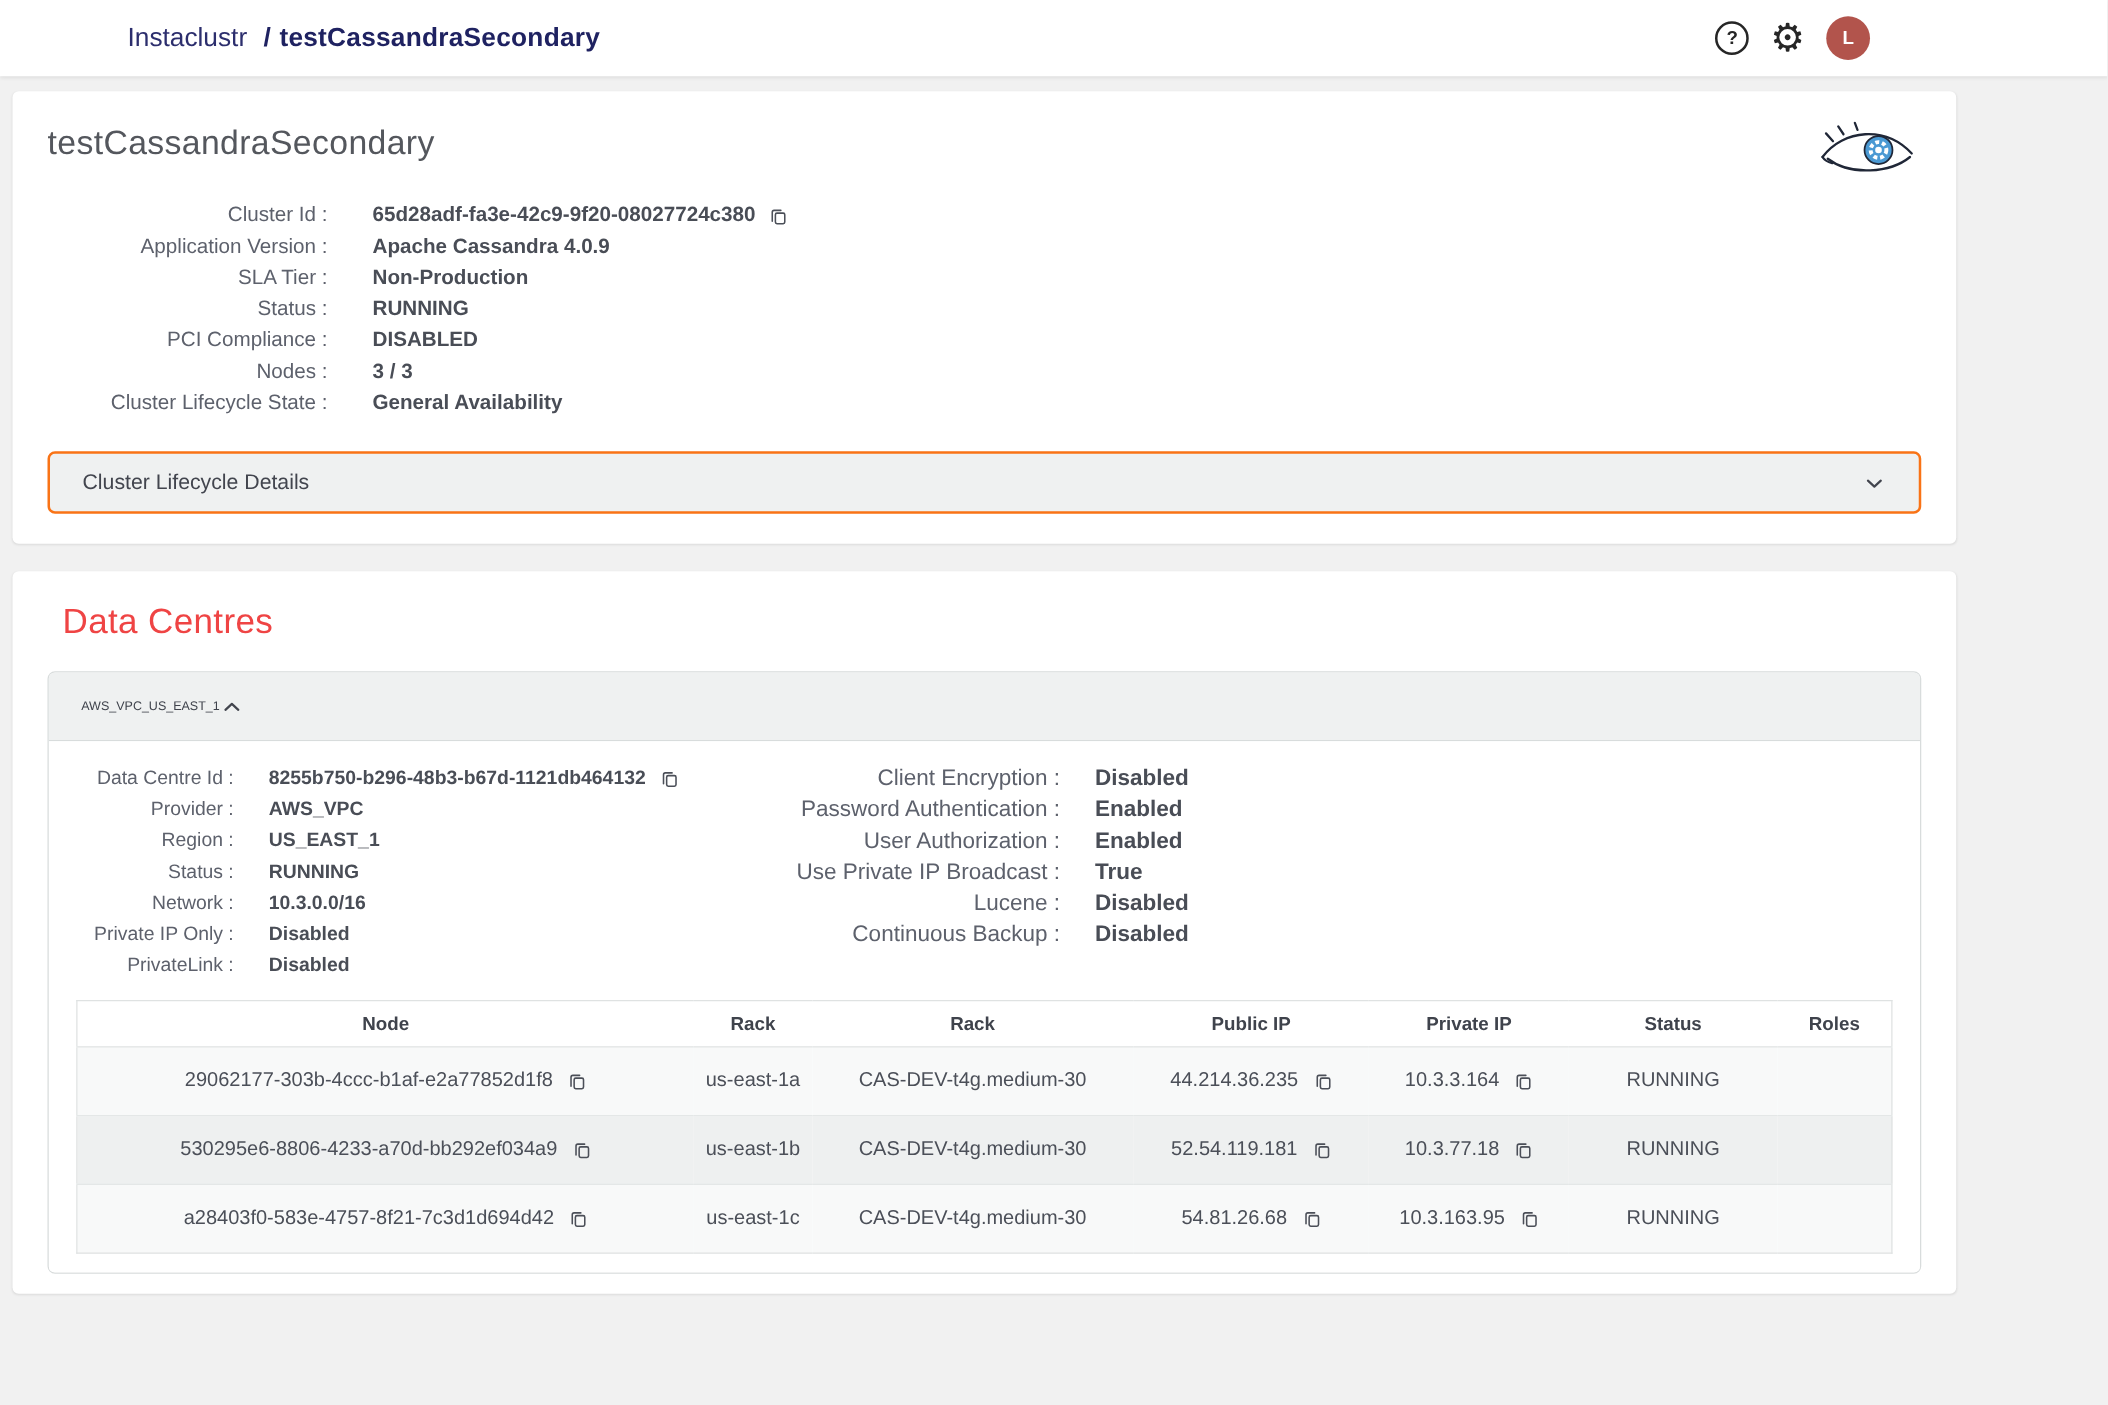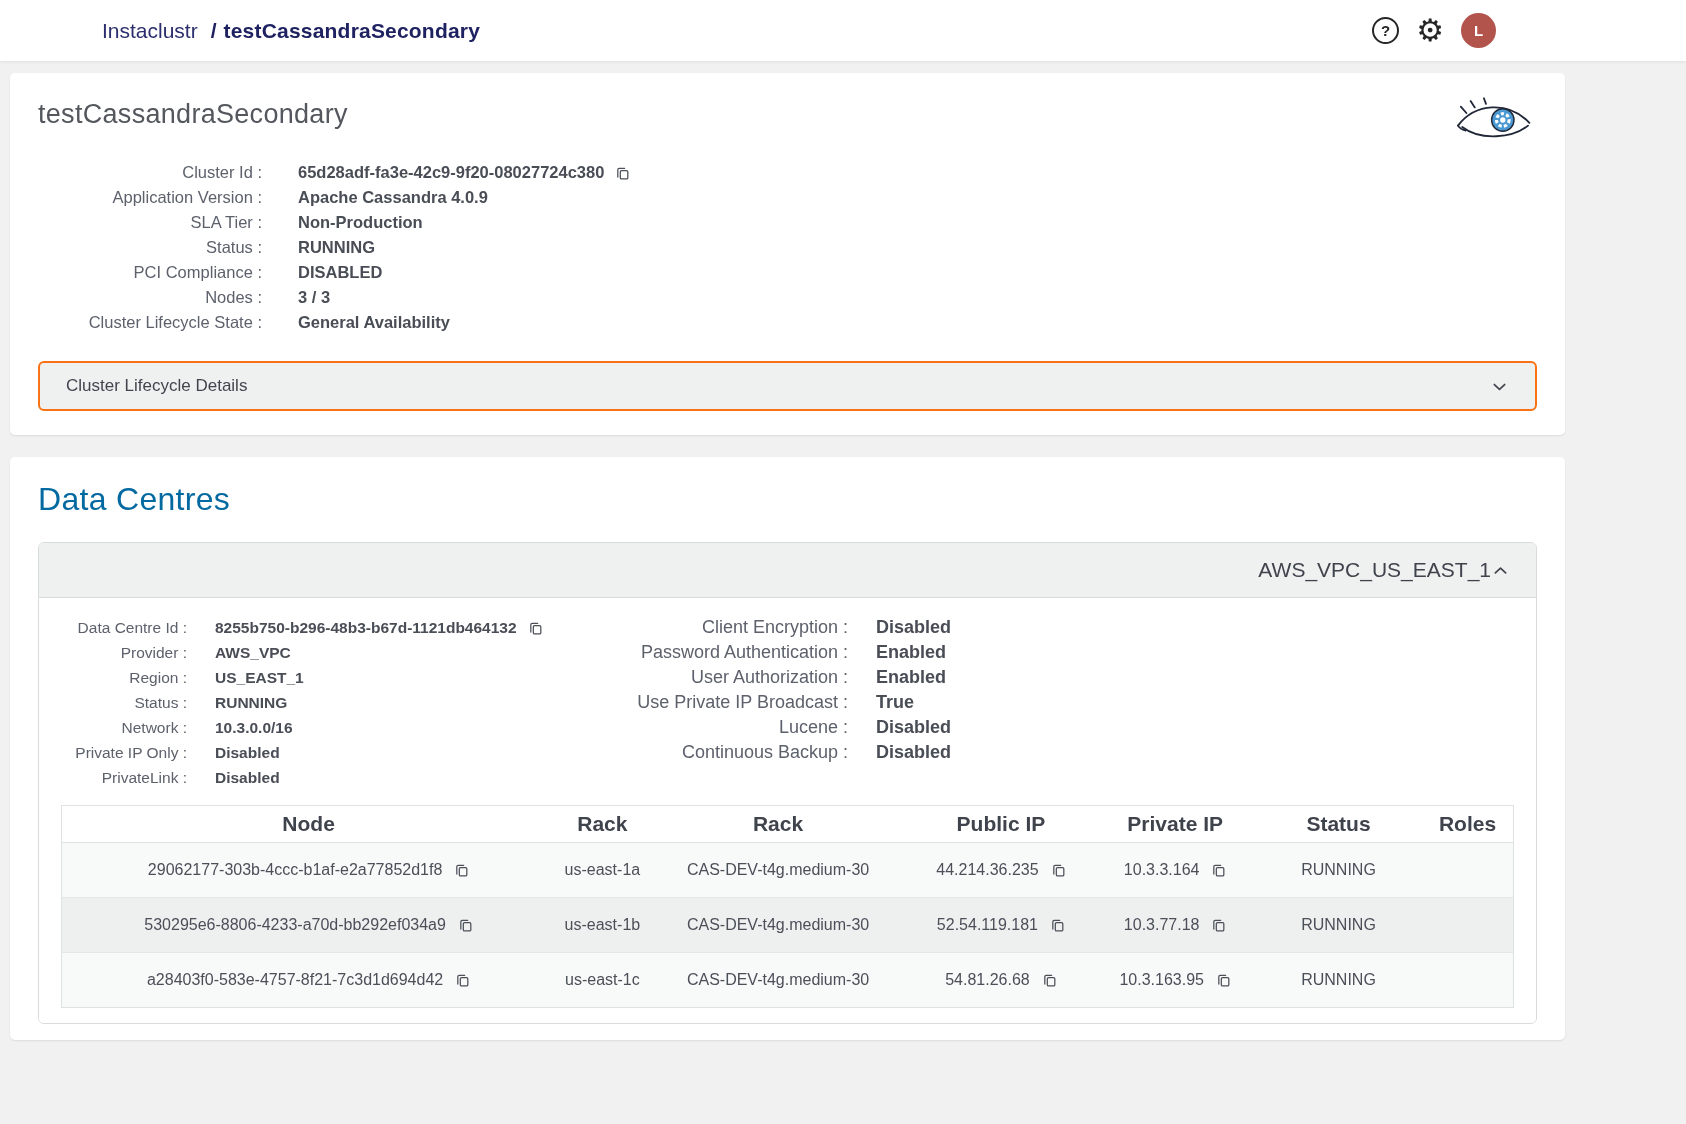--- a/index.html
+++ b/index.html
@@ -61,46 +61,46 @@
 
   .lifecycle-panel{
     margin-top:26px; height:50px; background:#eff1f1; border:2px solid #f97316;
     border-radius:6px; display:flex; align-items:center; justify-content:space-between;
     padding:0 26px; font-size:17px; color:#42454e; cursor:pointer;
   }
 
   
   .dc-card{ margin-top:22px; padding-bottom:16px; }
   .section-title{
-    font-size:32px; font-weight:500; color:#0369a1; letter-spacing:.3px; margin:0 0 24px;
+    font-size:28px; font-weight:500; color:#ef4444; letter-spacing:.3px; margin:0 12px 24px;
   }
   .dc-panel{ border:1px solid #d8dcdc; border-radius:6px; overflow:hidden; }
   .dc-panel-header{
     height:55px; background:#eff1f1; display:flex; align-items:center;
-    justify-content:flex-end; padding:0 26px; font-size:21px; color:#3f434c;
+    justify-content:flex-start; padding:0 26px; font-size:10px; color:#3f434c;
     cursor:pointer; border-bottom:1px solid #d8dcdc;
   }
   .dc-panel-body{ padding:17px 22px 15px; background:#fff; }
   .dc-info{ display:flex; }
   .dc-left-grid{
     width:575px; display:grid; grid-template-columns:126px 1fr; column-gap:28px;
     font-size:15.5px; line-height:25px;
   }
   .dc-right-grid{
     display:grid; grid-template-columns:212px 1fr; column-gap:28px;
     font-size:18px; line-height:25px; align-content:start;
   }
 
   
   .nodes-table{
     width:100%; margin-top:15px; border-collapse:collapse;
     border:1px solid #dfe2e2; font-size:16px;
   }
   .nodes-table th{
-    height:37px; font-size:21px; color:#3f434c; font-weight:700;
+    height:37px; font-size:15px; color:#3f434c; font-weight:700;
     background:#fff; border-bottom:1px solid #dfe2e2; text-align:center;
   }
   .nodes-table td{ height:55px; text-align:center; color:#4b4f58; }
   .nodes-table tbody tr{ border-top:1px solid #e4e7e7; }
   .nodes-table tbody tr:nth-child(odd){ background:#f8f9f9; }
   .nodes-table tbody tr:nth-child(even){ background:#eef0f0; }
   .col-node{width:34%} .col-rack{width:6.5%} .col-size{width:17.7%}
   .col-pub{width:13%} .col-priv{width:11%} .col-status{width:11.5%} .col-roles{width:6.3%}
   .cell-with-copy{ display:flex; align-items:center; justify-content:center; gap:12px; }
 </style>

